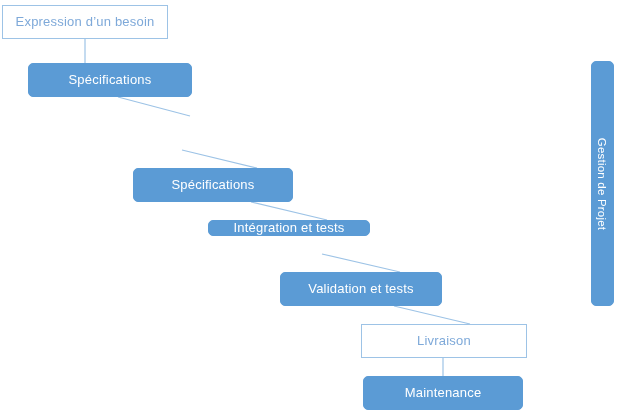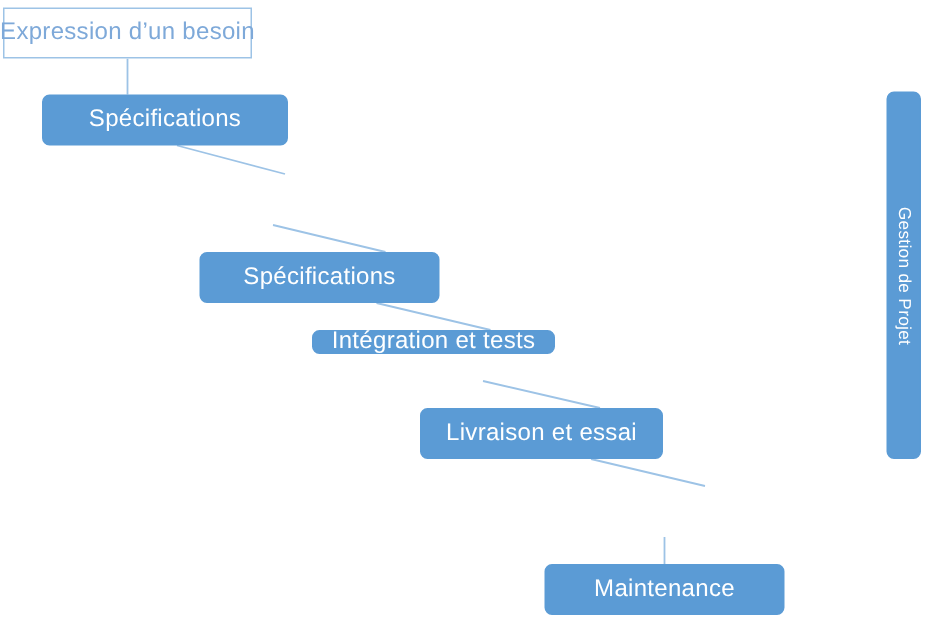--- a/index.html
+++ b/index.html
@@ -26,21 +26,21 @@
     height: 415px;
     pointer-events: none;
   }
   .stage-box {
     position: absolute;
     box-sizing: border-box;
     display: flex;
     align-items: center;
     justify-content: center;
     border-radius: 5px;
-    font-size: 16px;
+    font-size: 13px;
     letter-spacing: 0.2px;
     line-height: 1.2;
     white-space: nowrap;
     user-select: none;
   }
   .stage-box.filled {
     background: #5B9BD5;
     border: 1px solid #5B9BD5;
     color: #ffffff;
   }
@@ -98,23 +98,26 @@
 
   <div class="stage-box filled" style="left:133px; top:168px; width:160px; height:34px;">
     <span class="stage-label">Spécifications</span>
   </div>
 
   <div class="stage-box filled" style="left:208px; top:220px; width:162px; height:16px;">
     <span class="stage-label">Intégration et tests</span>
   </div>
 
   <div class="stage-box filled" style="left:280px; top:272px; width:162px; height:34px;">
-    <span class="stage-label">Livraison et essai</span>
+    <span class="stage-label">Validation et tests</span>
   </div>
 
+  <div class="stage-box outlined" style="left:361px; top:324px; width:166px; height:34px;">
+    <span class="stage-label">Livraison</span>
+  </div>
 
   <div class="stage-box filled" style="left:363px; top:376px; width:160px; height:34px;text-align:center;">
     <span class="stage-label">Maintenance</span>
   </div>
 
   <div id="management-bar" style="left:591px; top:61px; width:23px; height:245px;">
     <span class="bar-label">Gestion de Projet</span>
   </div>
 
 </div>

